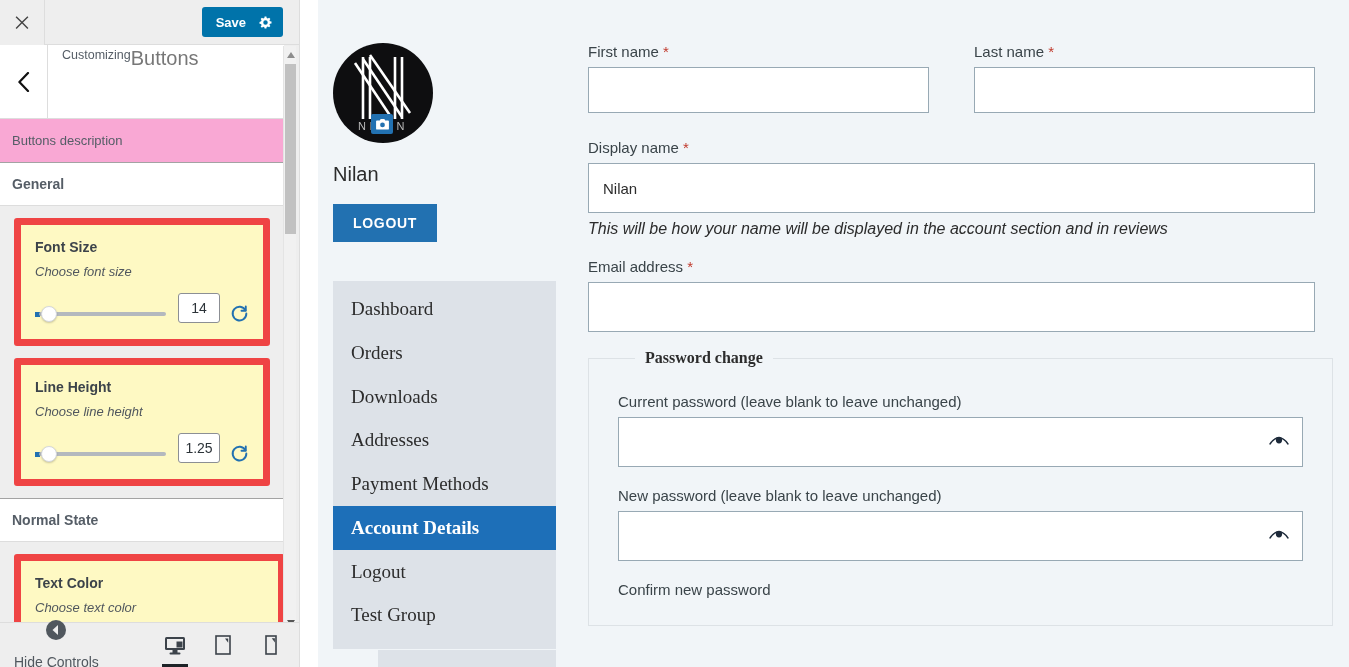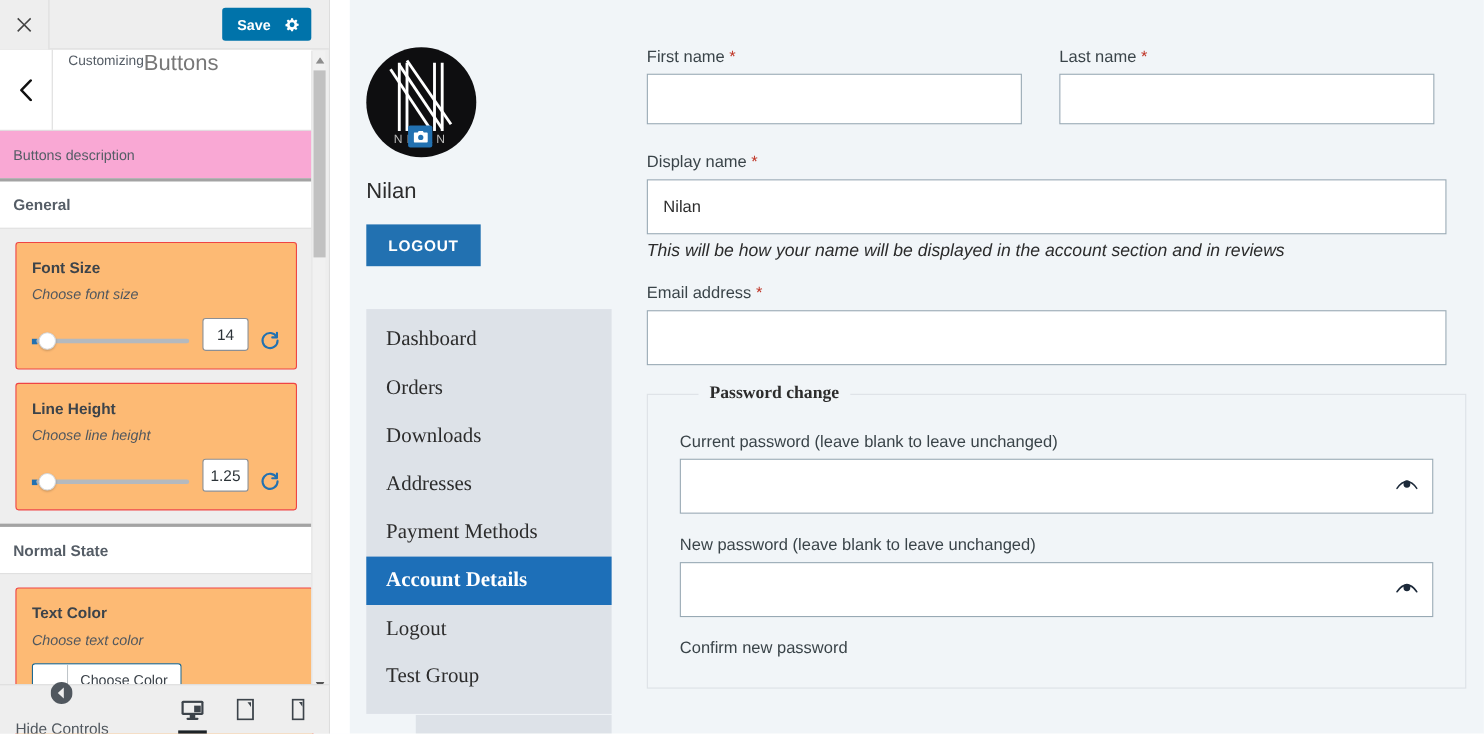--- a/index.html
+++ b/index.html
@@ -79,33 +79,33 @@
   .section-desc {
     width: 284px;
     padding: 14px 12px;
     font-size: 13px;
     color: #555d66;
     background: #f9a8d4;
   }
   .accordion-section {
     width: 284px;
     background: #fff;
-    border-top: 3px solid #a3a3a3;
+    border-top: 1px solid #a3a3a3;
     border-bottom: 1px solid #ddd;
     padding: 13px 12px;
     font-size: 14px;
     font-weight: 600;
     color: #555d66;
     cursor: pointer;
   }
   .controls-area { width: 284px; padding: 0; }
 
   .control-card {
-    background: #fdba74;
-    border: 1px solid #ef4444;
+    background: #fef9c3;
+    border: 7px solid #ef4444;
     border-radius: 3px;
     margin: 12px 14px;
     padding: 14px 14px 16px 14px;
   }
   .control-card.clipped { margin-bottom: 0; padding-bottom: 40px; }
   .ctrl-title { font-size: 14px; font-weight: 600; color: #3c434a; margin-bottom: 9px; }
   .ctrl-sub { font-size: 13px; font-style: italic; color: #50575e; margin-bottom: 14px; }
 
   .slider-row { display: flex; align-items: flex-end; gap: 10px; }
   .slider-track-wrap { flex: 1; position: relative; height: 18px; display: flex; align-items: center; }
@@ -280,21 +280,21 @@
     width: 178px; height: 17px;
     background: #dde2e8;
     overflow: hidden;
   }
 
   
   .form-col {
     position: absolute; left: 270px; top: 43px;
     width: 745px;
   }
-  .row2 { display: flex; gap: 34px; }
+  .row2 { display: flex; gap: 45px; }
   .fld { margin-bottom: 0; }
   .fld-half { width: 341px; }
   .fld-full { width: 727px; }
   .fld-label {
     font-size: 15px;
     color: #3a4449;
     margin-bottom: 7px;
     display: block;
   }
   .req { color: #c0392b; font-size: 15px; }

